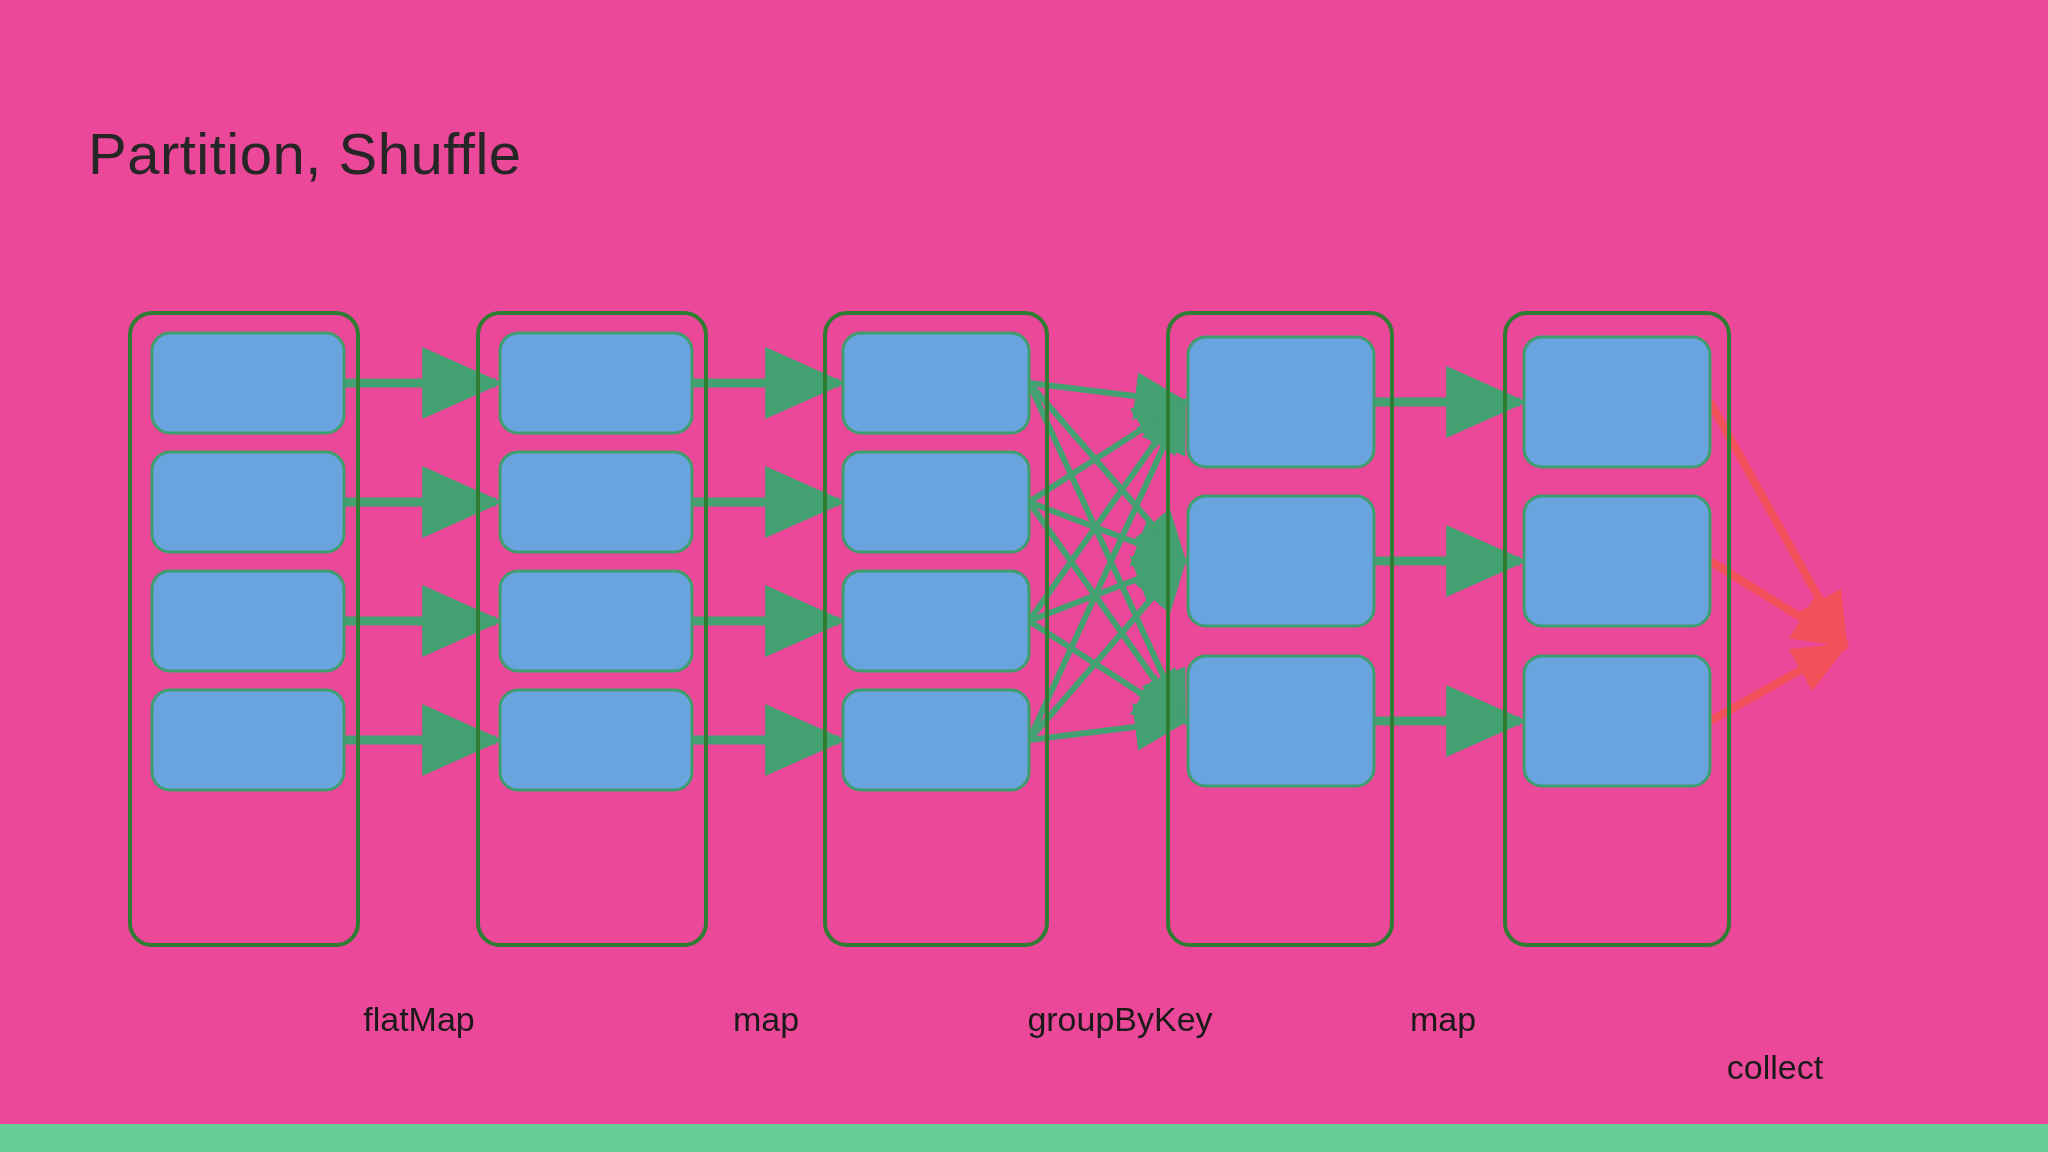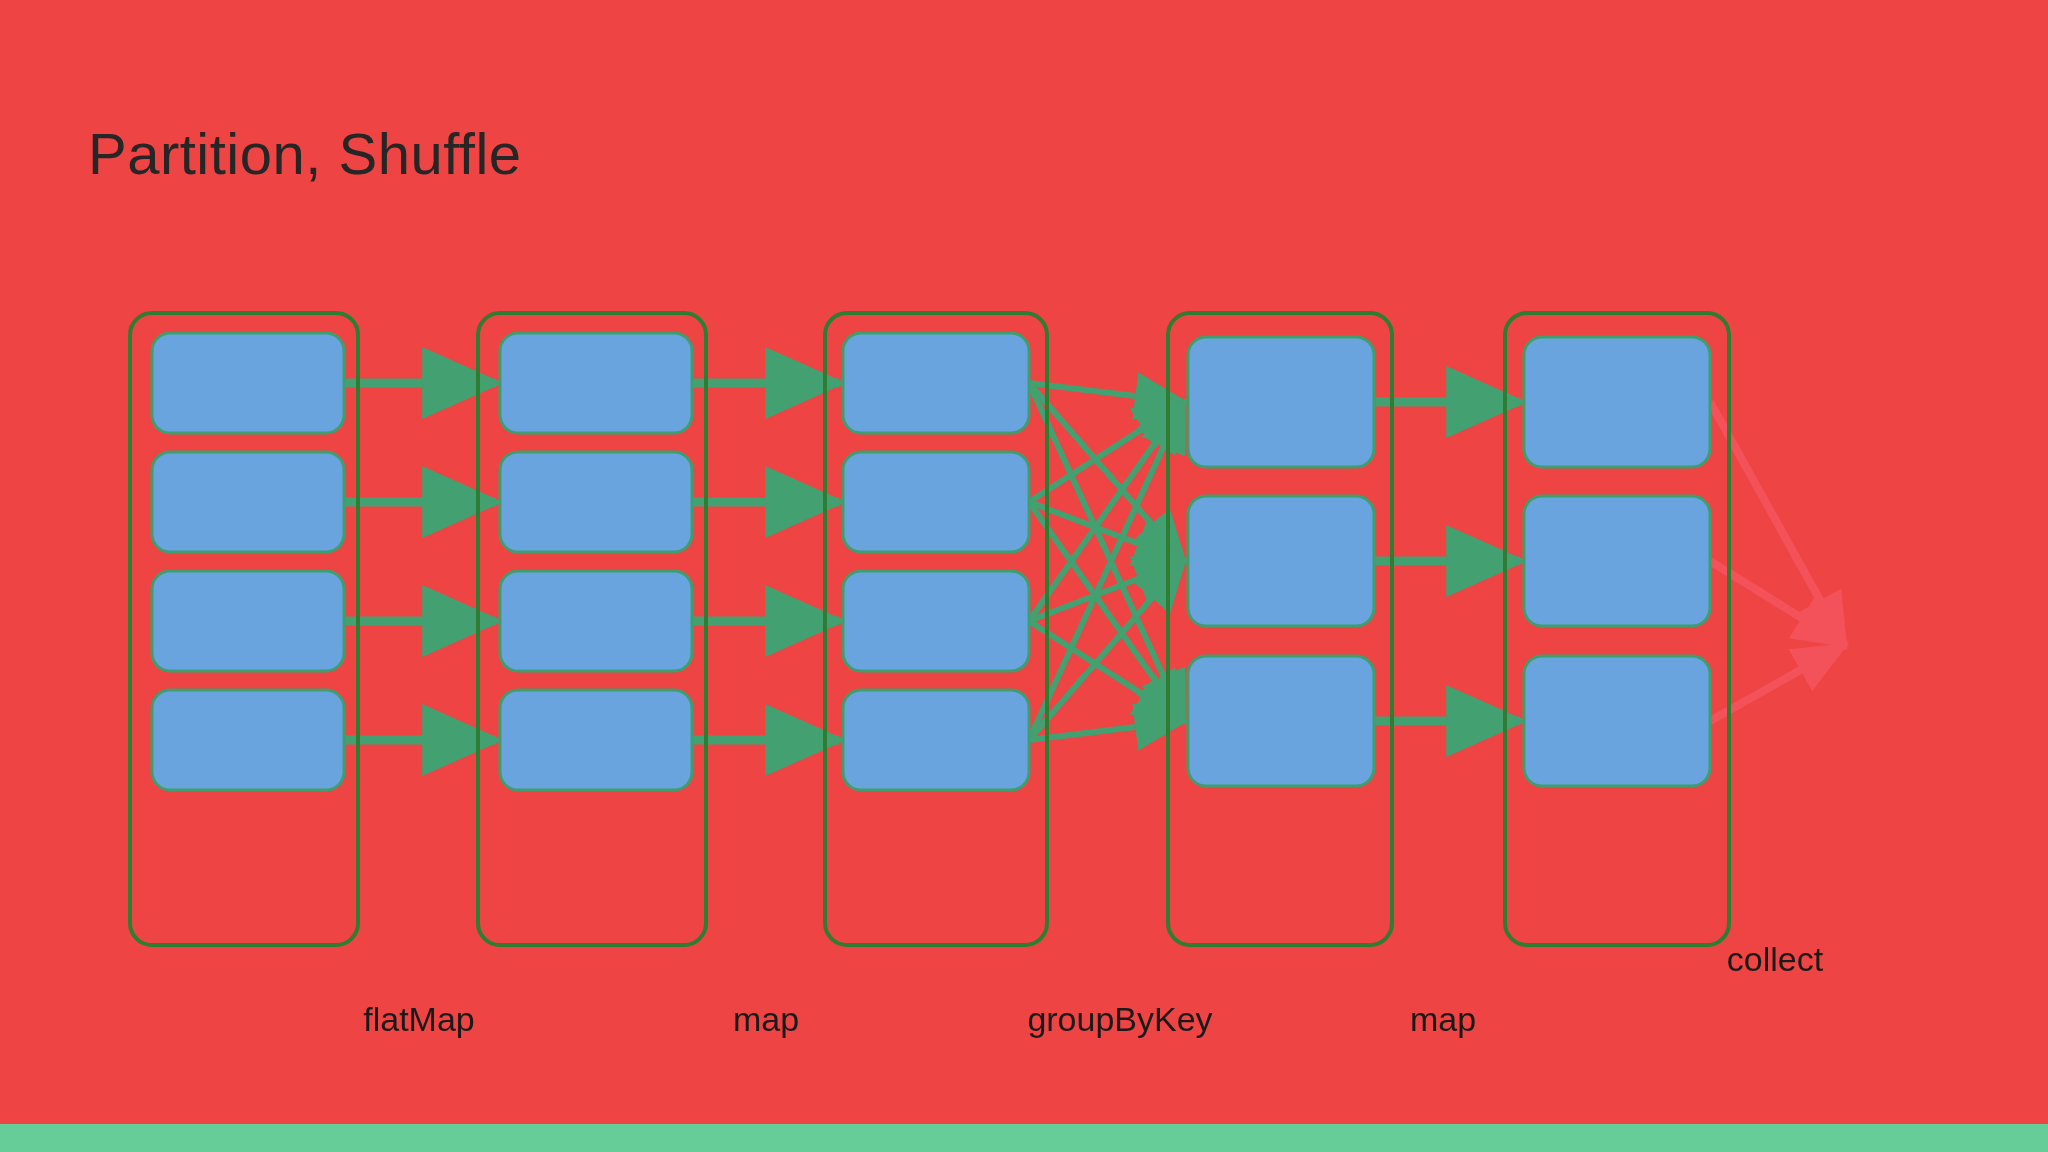--- a/index.html
+++ b/index.html
@@ -44,21 +44,21 @@
     position: absolute;
     left: 0;
     top: 1124px;
     width: 2048px;
     height: 28px;
   }
 </style>
 </head>
 <body>
 
-<div id="slide" style="background: #ef4444;">
+<div id="slide" style="background: #ec4899;">
 
   <div id="title" style="color: rgb(38, 38, 38);">Partition, Shuffle</div>
 
   <svg id="diagram" viewBox="0 0 2048 1152">
     <defs>
       <marker id="arrow-green" markerWidth="9" markerHeight="8" refX="8.2" refY="4" orient="auto" markerUnits="strokeWidth">
         <path d="M0,0 L9,4 L0,8 z" fill="#43a070"></path>
       </marker>
       <marker id="arrow-red" markerWidth="7" markerHeight="6" refX="6.4" refY="3" orient="auto" markerUnits="strokeWidth">
         <path d="M0,0 L7,3 L0,6 z" fill="#f4525a"></path>
@@ -124,18 +124,18 @@
         <rect x="1524" y="496" width="186" height="130" rx="18" ry="18" fill="#6aa4de" stroke="#3e9e6e" stroke-width="3"></rect>
         <rect x="1524" y="656" width="186" height="130" rx="18" ry="18" fill="#6aa4de" stroke="#3e9e6e" stroke-width="3"></rect>
       </g>
   </svg>
 
   <div id="labels-layer">
       <div class="stage-label" style="left: 419px; top: 1000px;">flatMap</div>
       <div class="stage-label" style="left: 766px; top: 1000px;">map</div>
       <div class="stage-label" style="left: 1120px; top: 1000px;">groupByKey</div>
       <div class="stage-label" style="left: 1443px; top: 1000px;">map</div>
-      <div class="stage-label" style="left: 1775px; top: 940px;">collect</div>
+      <div class="stage-label" style="left: 1775px; top: 1048px;">collect</div>
     </div>
 
   <div id="bottom-bar" style="background: rgb(102, 205, 153);"></div>
 
 </div>
 
 </body></html>

